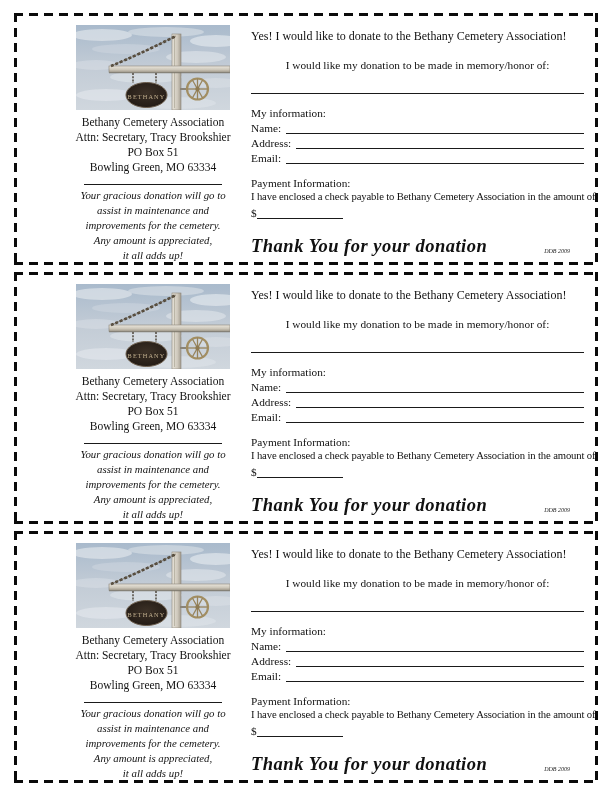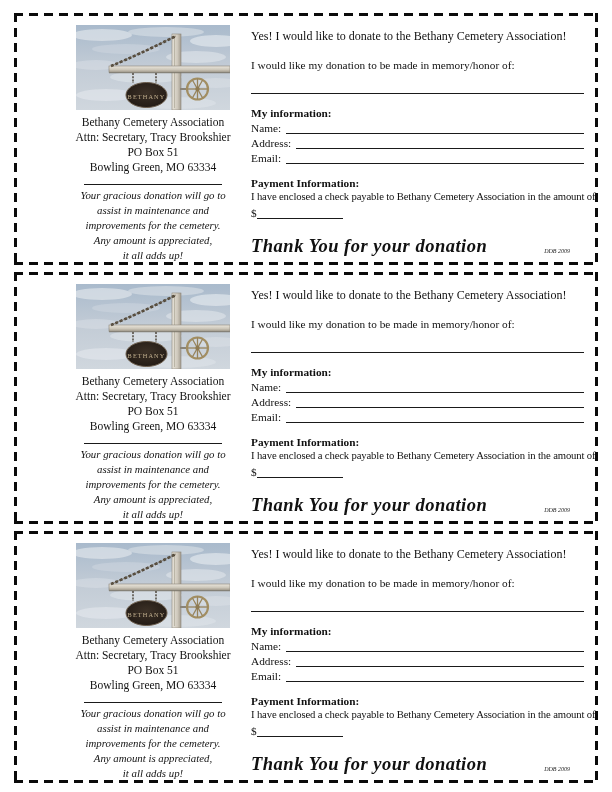--- a/index.html
+++ b/index.html
@@ -23,24 +23,24 @@
   
   .left-col{width:168px;flex:0 0 168px;text-align:center;margin-left:43px;}
   .photo{display:block;margin:2px auto 5px auto;}
   .address-line{font-size:11.5px;line-height:15px;}
   .divider-line{width:138px;border:0;border-top:1.6px solid #1a1a1a;margin:9px auto 3px auto;height:0;}
   .note{font-style:italic;font-size:10.8px;line-height:15px;}
 
   
   .right-col{flex:1 1 auto;padding-top:6px;min-width:0;}
   .title{font-size:12px;font-weight:normal;margin:0;white-space:nowrap;letter-spacing:0;}
-  .memory-label{font-size:11.3px;margin:15px 0 0 0;}
+  .memory-label{font-size:11.3px;margin:15px 0 0 0;text-align:center;}
   .write-line{display:inline-block;border-bottom:1.5px solid #1a1a1a;height:12px;}
   .memory-line{display:block;width:100%;margin-top:10px;}
-  .section-heading{font-size:11.3px;font-weight:bold;margin:13px 0 0 0;}
+  .section-heading{font-size:11.3px;font-weight:normal;margin:13px 0 0 0;}
   .field-row{display:flex;align-items:flex-end;height:15px;font-size:11.3px;}
   .field-label{flex:0 0 auto;padding-right:5px;}
   .field-line{flex:1 1 auto;height:13px;}
   .payment-text{font-size:10.7px;margin:1px 0 0 0;white-space:nowrap;letter-spacing:-0.15px;}
   .amount-row{display:flex;align-items:flex-end;height:16px;font-size:11.3px;margin-top:1px;}
   .amount-line{width:86px;height:13px;}
   .footer-row{display:flex;justify-content:space-between;align-items:flex-end;margin-top:17px;}
   .thankyou{font-family:Liberation Serif, serif;font-style:italic;font-weight:bold;font-size:18.5px;letter-spacing:0.5px;}
   .credit{font-style:italic;font-size:6px;color:#222;padding-bottom:3px;padding-right:14px;}
 </style>

